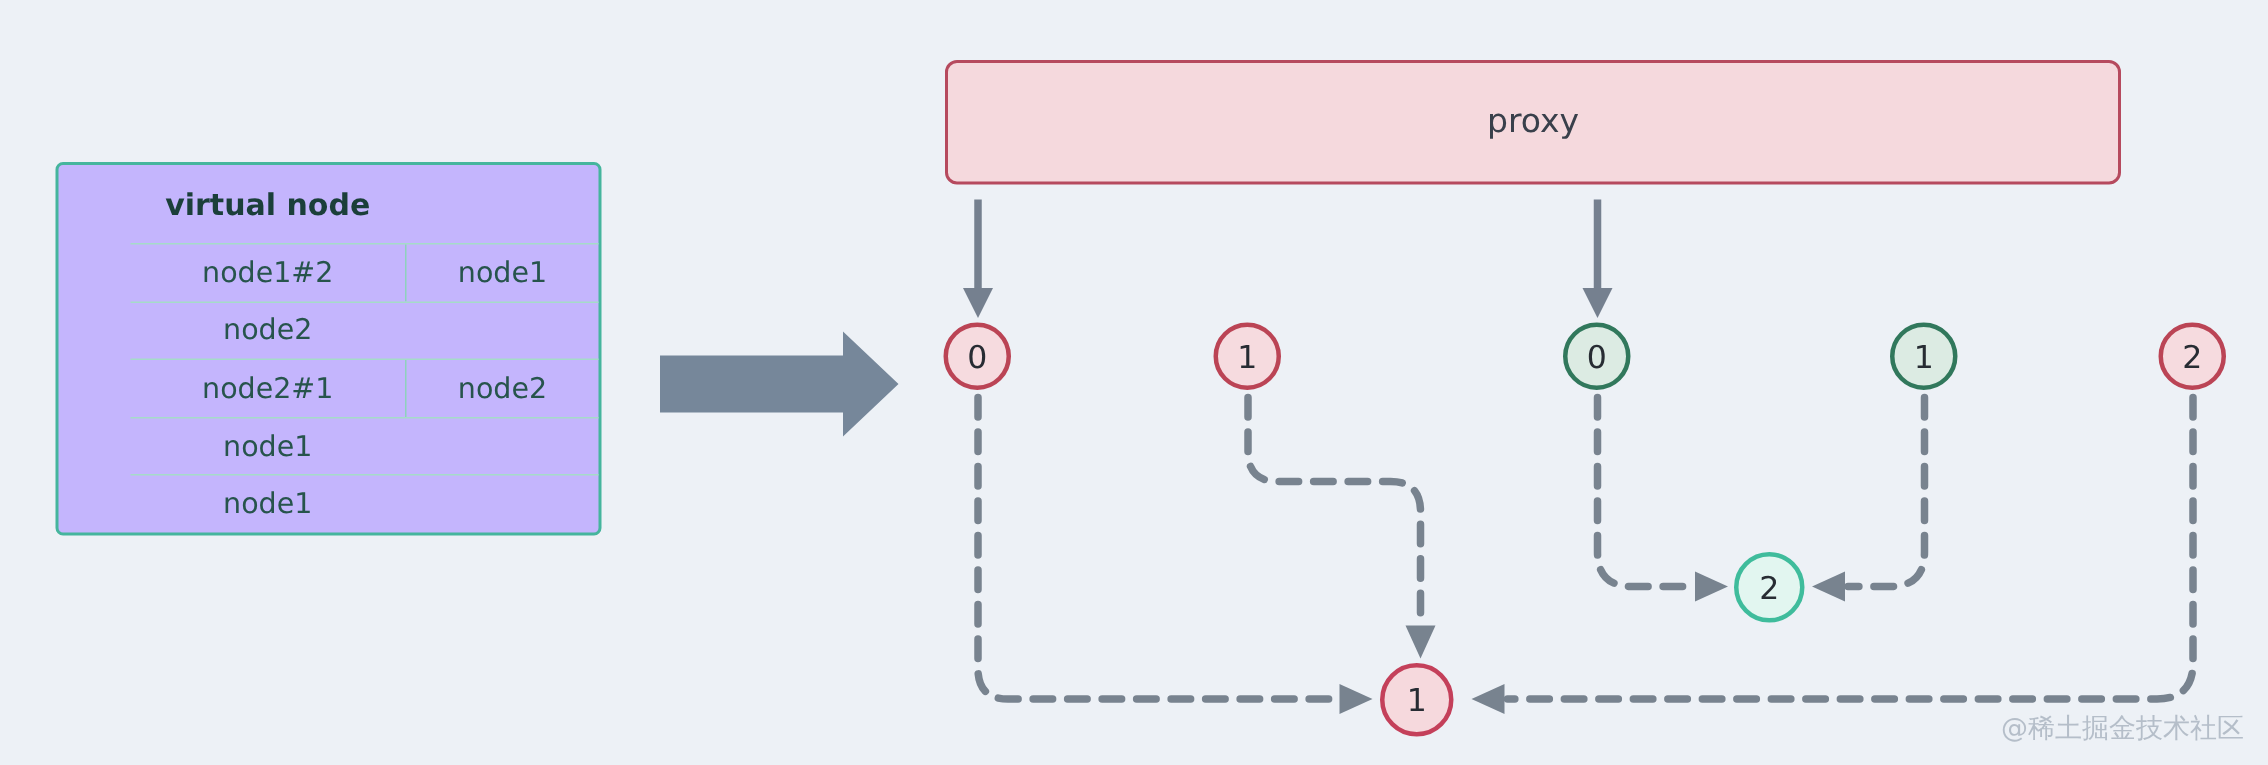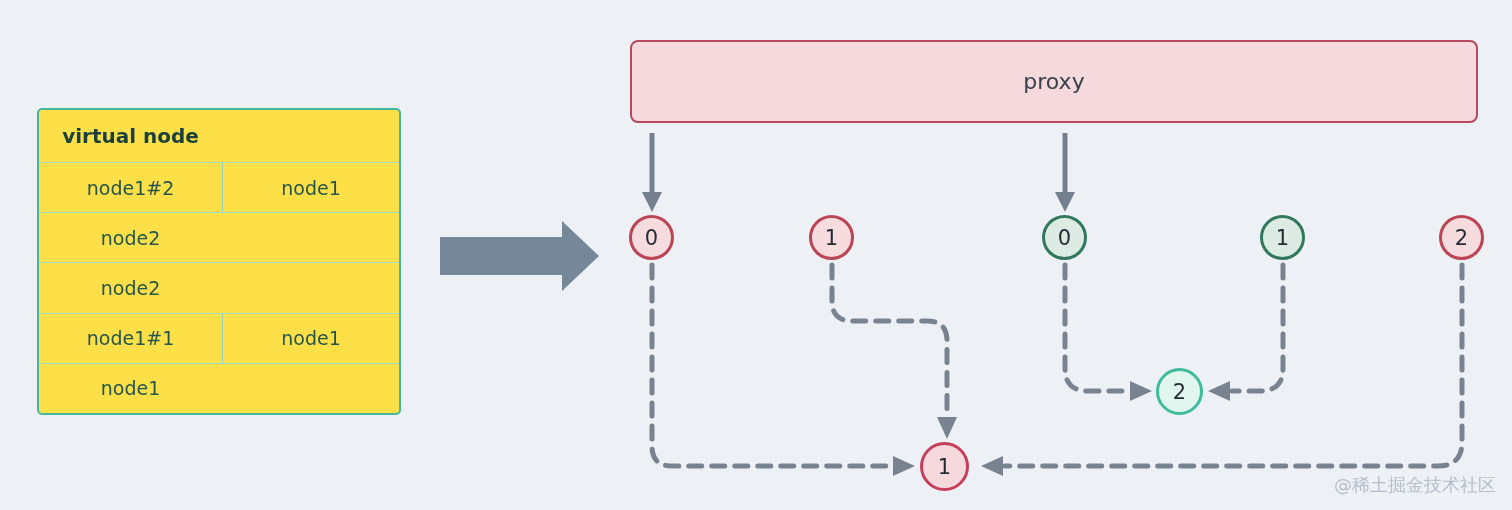--- a/index.html
+++ b/index.html
@@ -7,43 +7,44 @@
     width: 1512px; height: 510px;
     background: #edf1f6;
     font-family: "DejaVu Sans", "Liberation Sans", sans-serif;
     overflow: hidden;
   }
   .stage { position: relative; width: 1512px; height: 510px; }
 
   
   .table-card {
     position: absolute; left: 37px; top: 108px;
-    width: 364px; height: 307px;
-    background: #fde047;
+    width: 364px; height: 249px;
+    background: #c4b5fd;
     border: 2px solid #45b59d;
     border-radius: 5px;
     box-sizing: border-box;
     display: grid;
     grid-template-rows: 52px repeat(5, 1fr);
     color: #21453f;
+    padding-left: 48px;
   }
   .t-row { display: grid; grid-template-columns: 183px 1fr; }
   .t-row + .t-row { border-top: 1.5px solid #a5dcc8; }
   .t-cell {
     display: flex; align-items: center; justify-content: center;
     font-size: 19px;
     color: #27544c;
   }
   .t-cell + .t-cell { border-left: 1.5px solid #8ed2bc; }
   .t-head .t-cell { font-weight: bold; font-size: 20px; color: #1b3f3a; }
 
   
   .proxy-box {
     position: absolute; left: 630px; top: 40px;
-    width: 848px; height: 83px;
+    width: 784px; height: 83px;
     box-sizing: border-box;
     background: #f5d9dd;
     border: 2.5px solid #b64a5e;
     border-radius: 8px;
     display: flex; align-items: center; justify-content: center;
     font-size: 22px; color: #39404b;
   }
 
   
   .node {
@@ -85,24 +86,24 @@
       <div class="t-cell">virtual node</div>
     </div>
     <div class="t-row">
       <div class="t-cell">node1#2</div>
       <div class="t-cell">node1</div>
     </div>
     <div class="t-row">
       <div class="t-cell">node2</div>
     </div>
     <div class="t-row">
+      <div class="t-cell">node2#1</div>
       <div class="t-cell">node2</div>
     </div>
     <div class="t-row">
-      <div class="t-cell">node1#1</div>
       <div class="t-cell">node1</div>
     </div>
     <div class="t-row">
       <div class="t-cell">node1</div>
     </div>
   </div>
 
   <div class="proxy-box">
     <span>proxy</span>
   </div>

